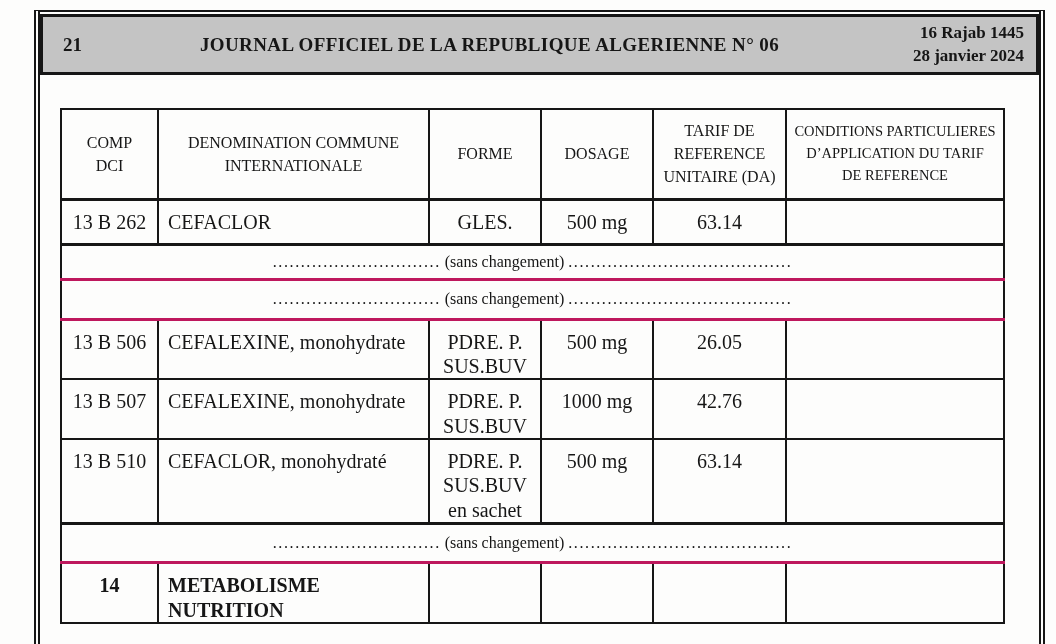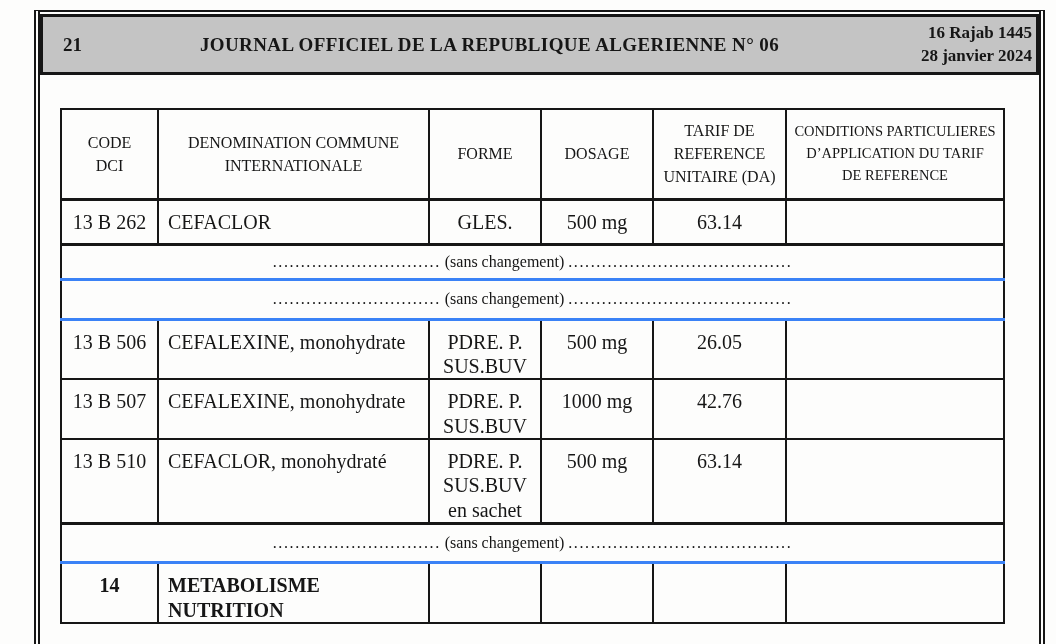--- a/index.html
+++ b/index.html
@@ -13,42 +13,42 @@
     border-left:6px double #161616; border-right:6px double #161616;
     border-top:2px solid #161616;
   }
   .header-bar {
     position:absolute; left:40px; top:14px; width:999px; height:61px;
     background:#c4c4c4; border:3px solid #161616;
     display:flex; align-items:center;
   }
   .page-num { width:80px; padding-left:20px; font-weight:bold; font-size:19px; }
   .jtitle   { flex:1; text-align:center; font-weight:bold; font-size:19px; letter-spacing:0.4px; }
-  .dates    { width:180px; text-align:right; padding-right:4px; font-weight:bold; font-size:17px; line-height:1.3; white-space:pre-line; }
+  .dates    { width:180px; text-align:right; padding-right:12px; font-weight:bold; font-size:17px; line-height:1.3; white-space:pre-line; }
 
   table.ref {
     position:absolute; left:60px; top:108px; width:943px;
     border-collapse:collapse; table-layout:fixed;
   }
   .ref th, .ref td { border:2px solid #161616; }
   .ref th {
     font-weight:normal; text-align:center; vertical-align:middle;
     font-size:16px; line-height:1.45; white-space:pre-line;
   }
   .ref th.small { font-size:14.5px; line-height:1.5; }
   .ref td.data {
     vertical-align:top; padding-top:9px; font-size:20px;
     line-height:1.22; white-space:pre-line;
   }
   .c-code   { text-align:center; }
   .c-dci    { text-align:left; padding-left:9px; padding-right:4px;margin-top:12px; }
   .c-forme, .c-dosage, .c-tarif { text-align:center; }
   tr.sans td {
     text-align:center; vertical-align:middle; font-size:16px;
-    border-top:3px solid #161616; border-bottom:3px solid #3b82f6;
+    border-top:3px solid #161616; border-bottom:3px solid #be185d;
   }
   tr.sans .dots { letter-spacing:1.6px; }
   tr.sans .sans-label { padding:0 4px; }
   tr.section td { font-weight:bold; font-size:17px; }
   .hdr-row th { border-bottom:3px solid #161616; }
 </style>
 </head>
 <body>
 
 <div class="frame"></div>
@@ -64,21 +64,21 @@
   <colgroup>
     <col style="width:97px">
       <col style="width:271px">
       <col style="width:112px">
     <col style="width:112px">
       <col style="width:133px">
       <col style="width:218px">
   </colgroup>
   <tbody>
       <tr class="hdr-row" style="height:90px">
-    <th>CODE
+    <th>COMP
 DCI</th>
     <th>DENOMINATION COMMUNE
 INTERNATIONALE</th>
     <th>FORME</th>
     <th>DOSAGE</th>
     <th>TARIF DE
 REFERENCE
 UNITAIRE (DA)</th>
     <th class="small">CONDITIONS PARTICULIERES
 D’APPLICATION DU TARIF

